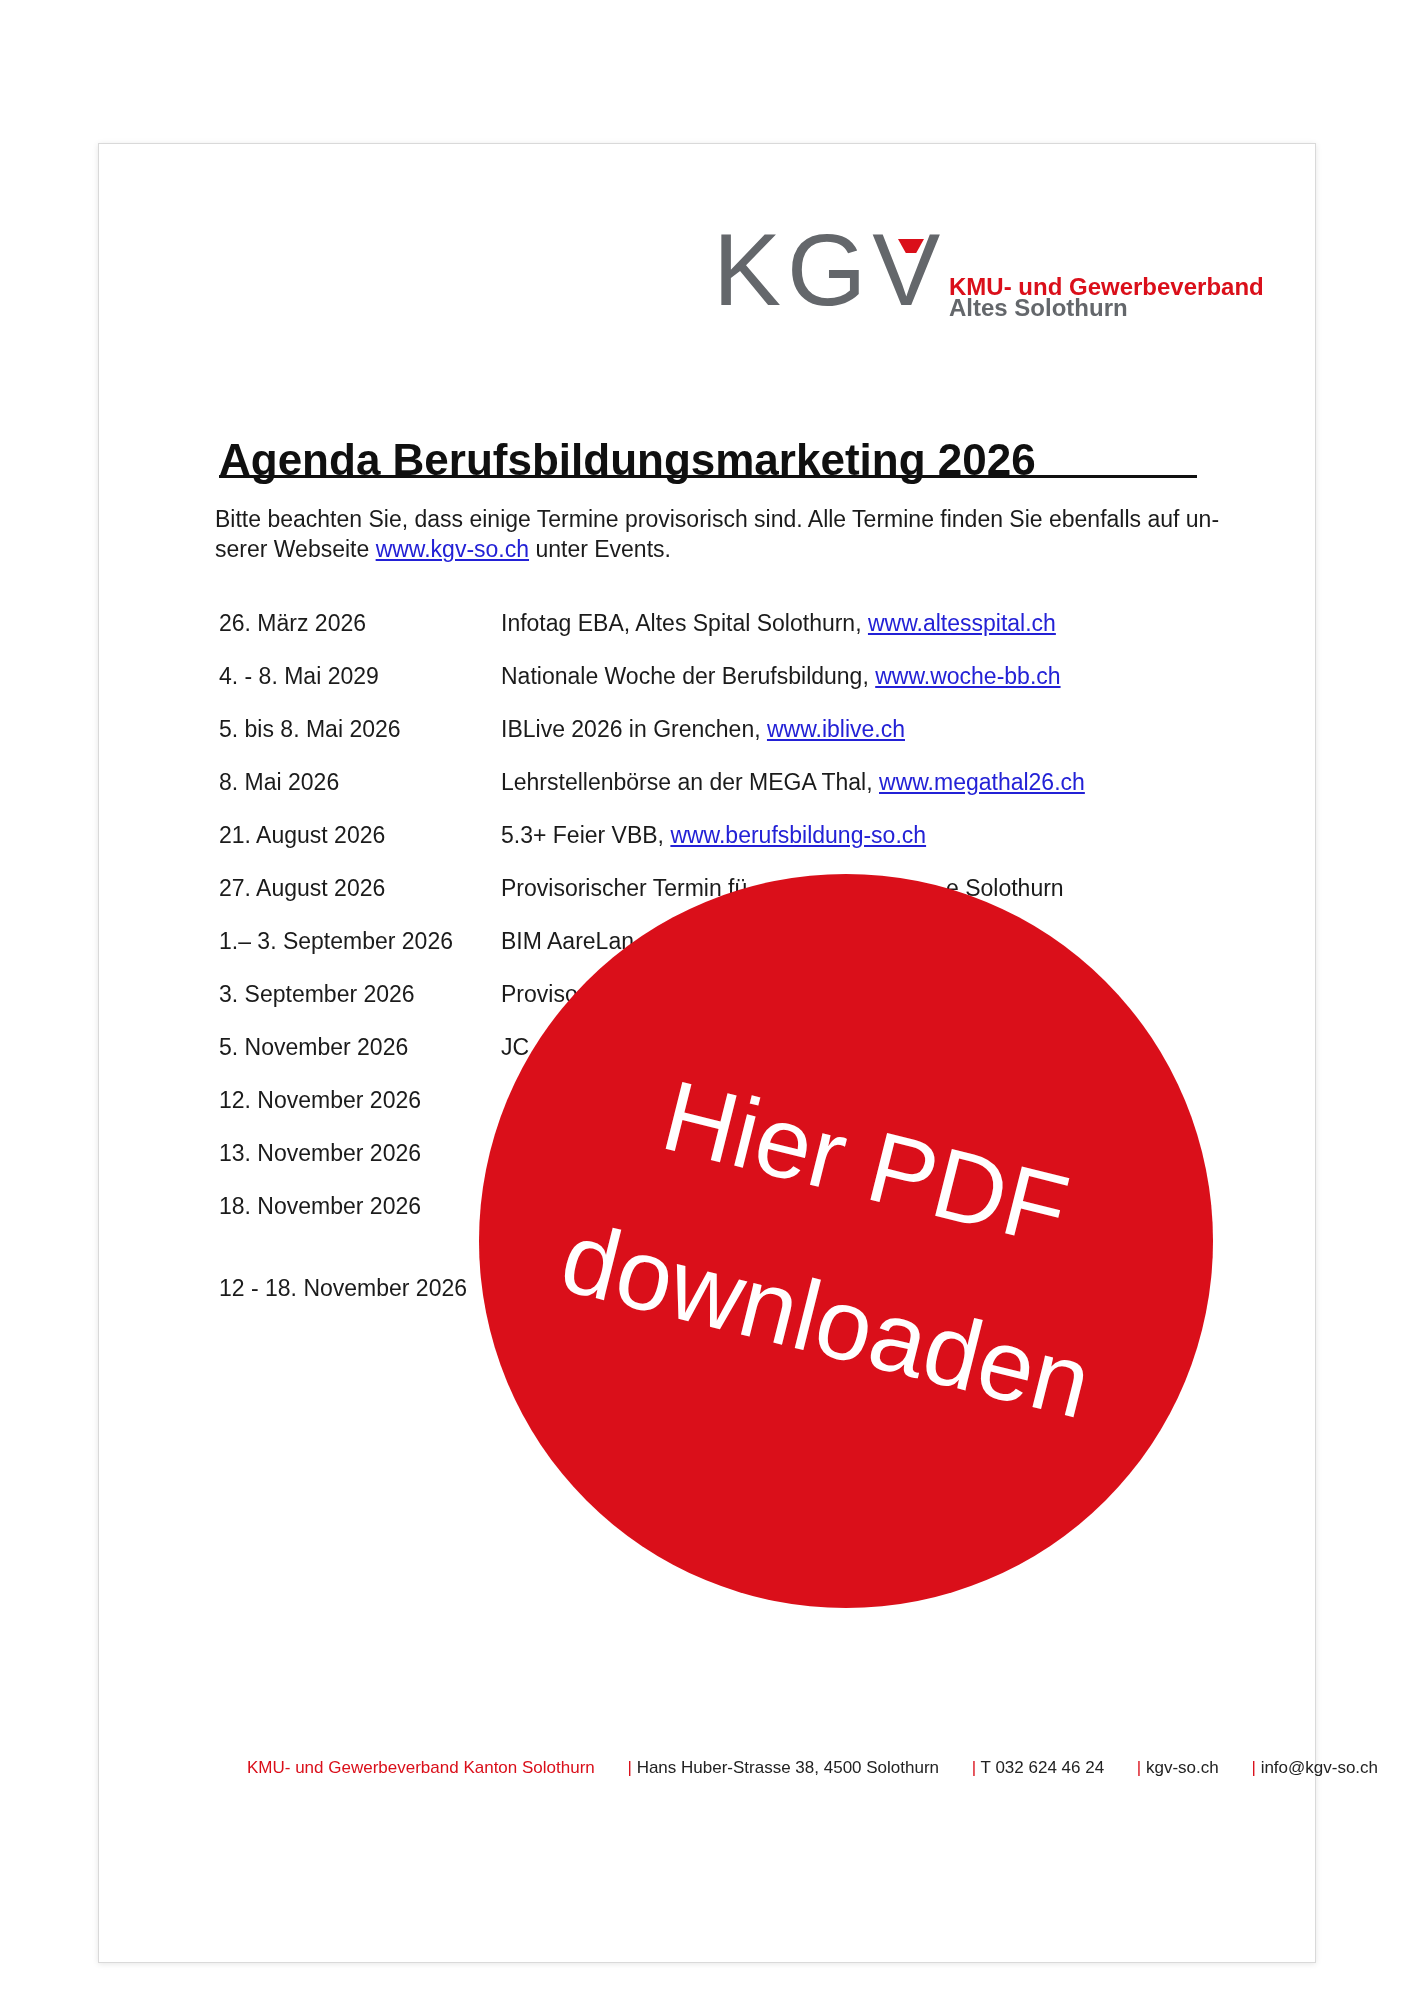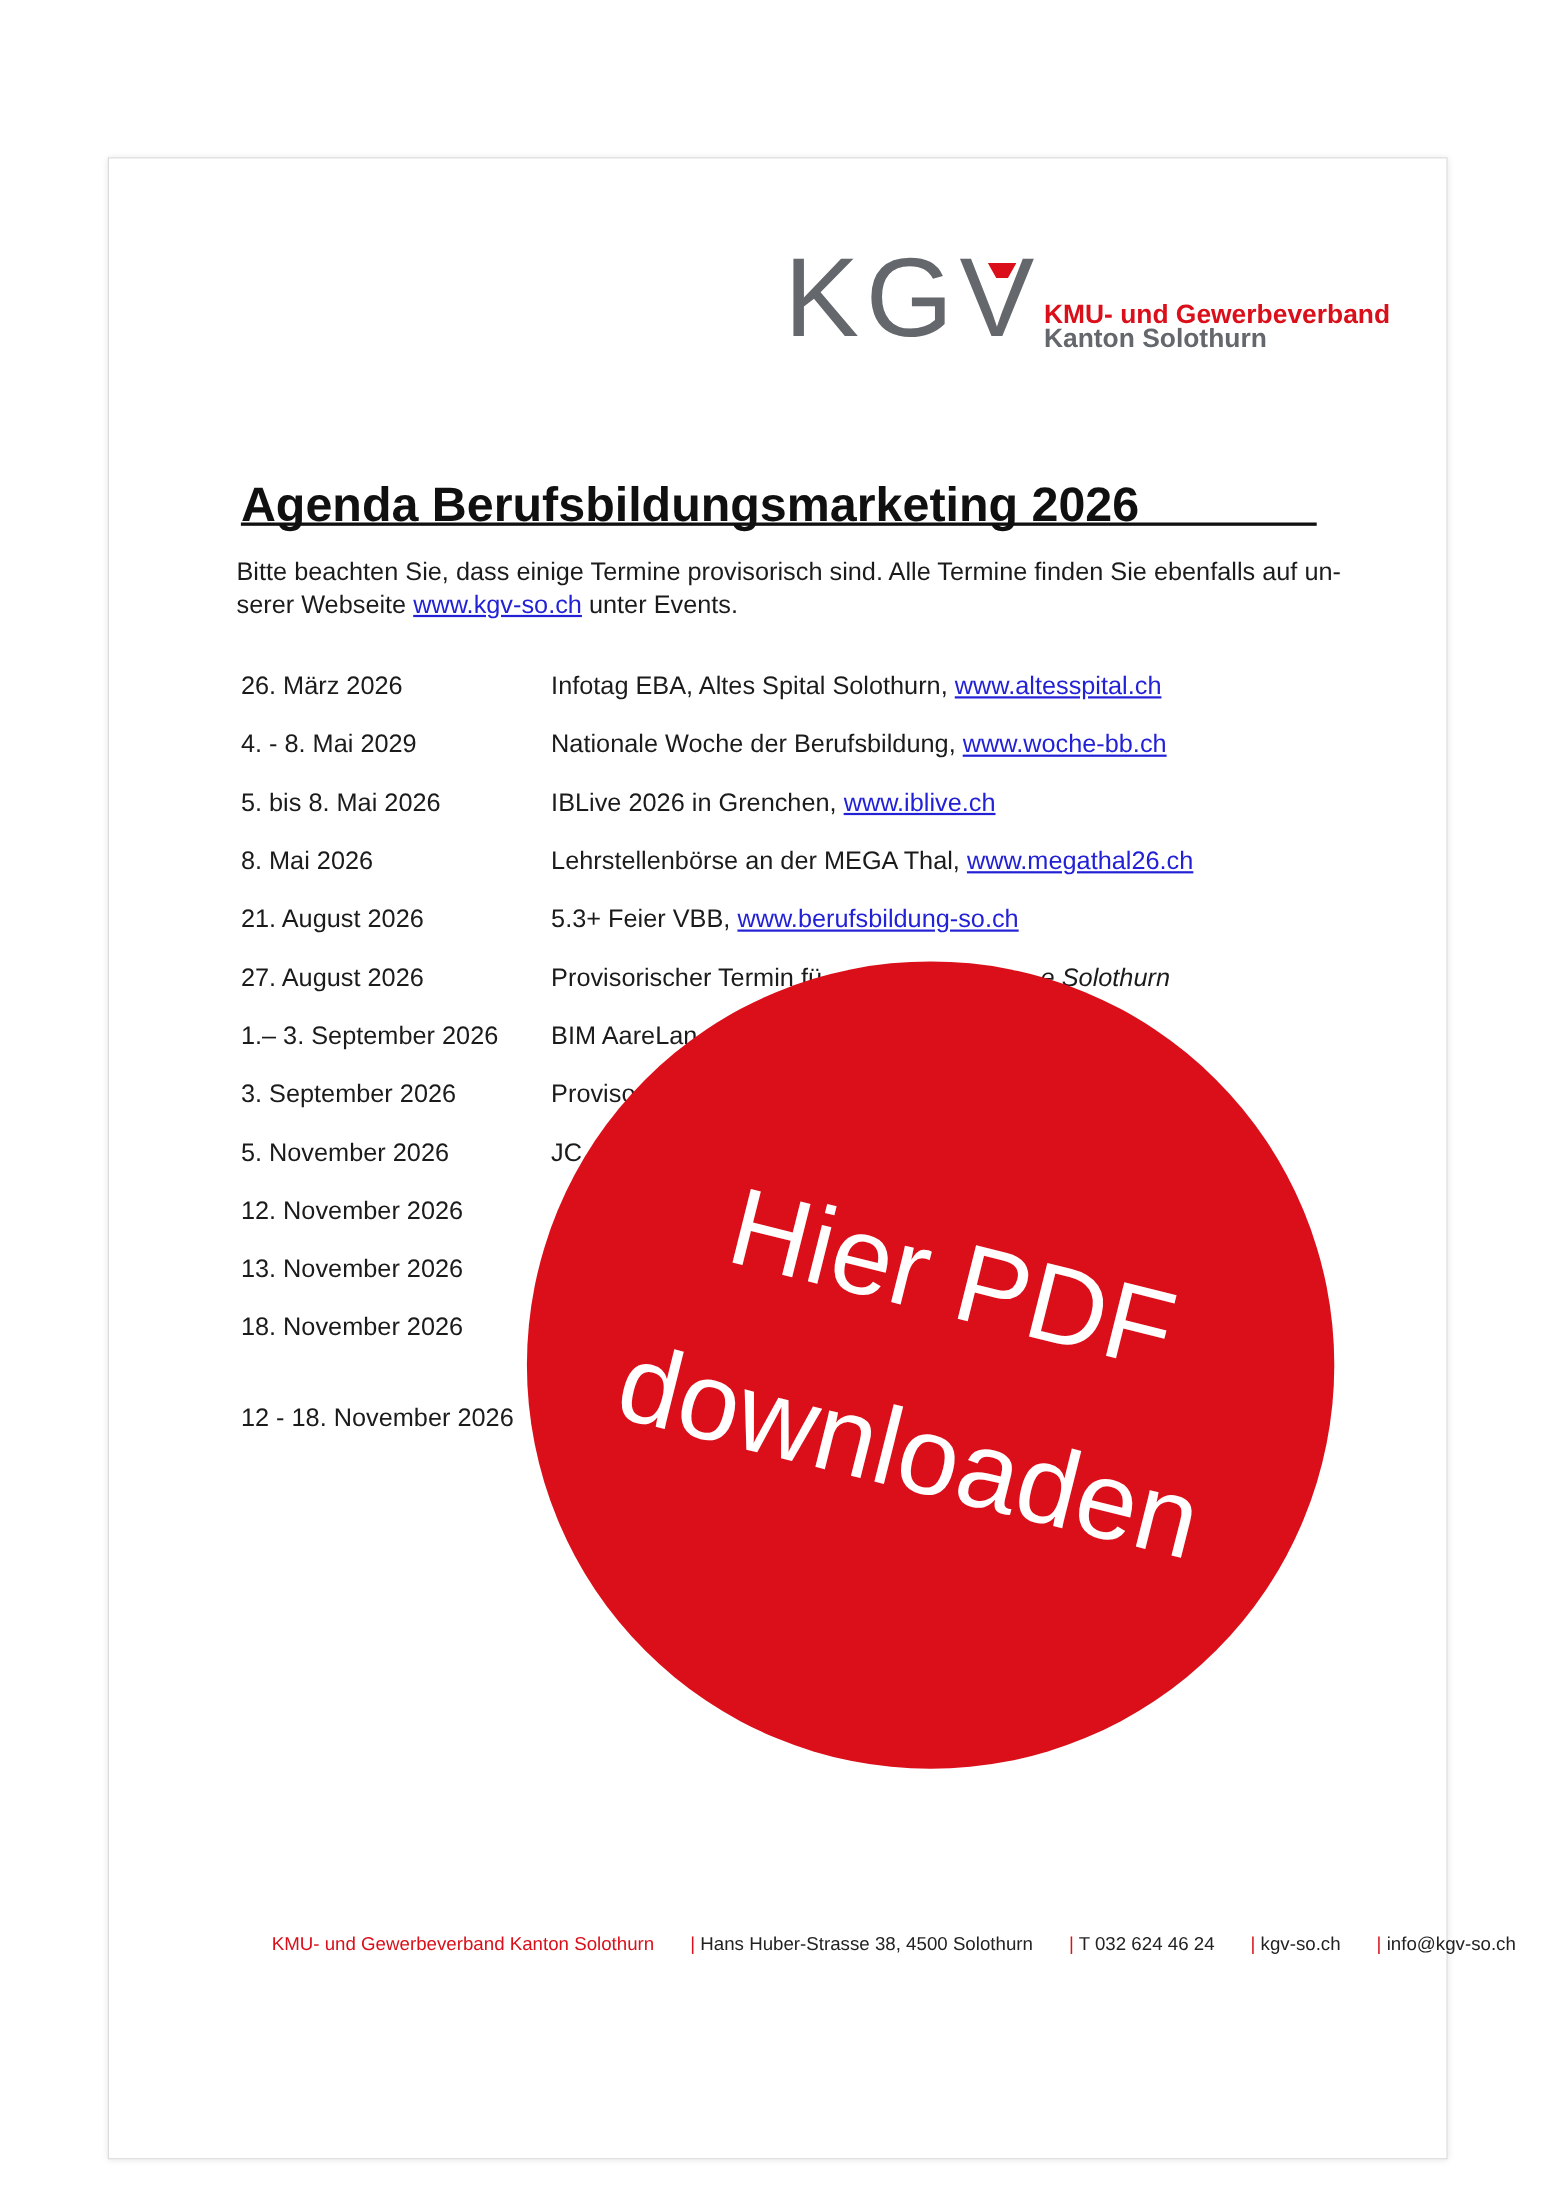--- a/index.html
+++ b/index.html
@@ -25,42 +25,42 @@
   .title{position:absolute;left:120px;top:291px;font-size:44px;font-weight:bold;color:#101010;}
   .rule{position:absolute;left:120px;top:331px;width:978px;height:3px;background:#101010;}
   
   .intro{position:absolute;left:116px;top:360px;font-size:23px;line-height:30px;
     color:var(--ink);white-space:nowrap;}
   a.doc-link{color:var(--blue);text-decoration:underline;cursor:pointer;}
   
   .row{position:absolute;left:120px;height:28px;font-size:23px;color:var(--ink);white-space:nowrap;}
   .row .date{position:absolute;left:0;top:0;}
   .row .event{position:absolute;left:282px;top:0;}
-  .row .event-right{position:absolute;left:727px;top:0;font-style:italic;}
+  .row .event-right{position:absolute;left:727px;top:0;}
   
   .sticker{position:absolute;left:380px;top:730px;width:734px;height:734px;
     border-radius:50%;background:var(--red);cursor:pointer;}
   .sticker-inner{position:absolute;inset:0;display:flex;flex-direction:column;
     align-items:center;justify-content:center;transform:rotate(14deg);
     color:#ffffff;font-size:100px;line-height:162px;text-align:center;}
   
   .footer{position:absolute;left:120px;top:1614px;font-size:17px;white-space:nowrap;color:#222;}
   .footer .f-red{color:var(--red);margin-left:28px;}
   .footer .f-dark{color:#222;}
 </style>
 </head>
 <body>
 
 <div class="page">
 
   <div class="kgv">KGV</div>
   <div class="kgv-mark"></div>
   <div class="tagline">
     <div class="t1">KMU- und Gewerbeverband</div>
-    <div class="t2">Kanton Solothurn</div>
+    <div class="t2">Altes Solothurn</div>
   </div>
 
   <div class="title">Agenda Berufsbildungsmarketing 2026</div>
   <div class="rule"></div>
 
   <div class="intro">
     <div>Bitte beachten Sie, dass einige Termine provisorisch sind. Alle Termine finden Sie ebenfalls auf un-</div>
     <div><span>serer Webseite </span><a class="doc-link">www.kgv-so.ch</a><span> unter Events.</span></div>
   </div>
 

